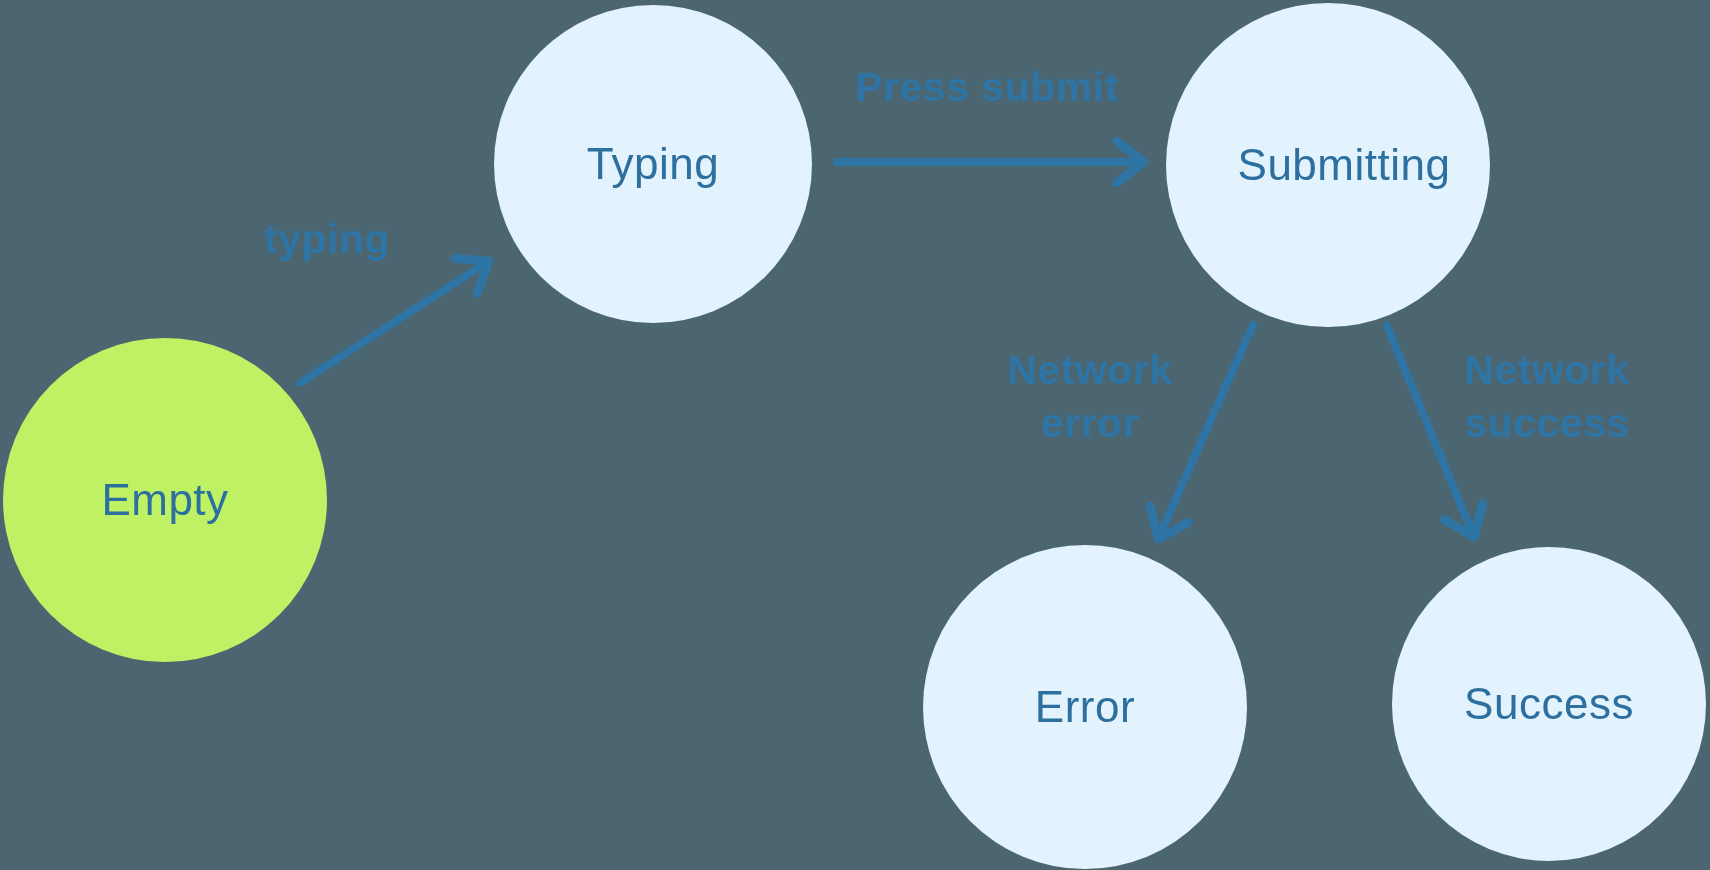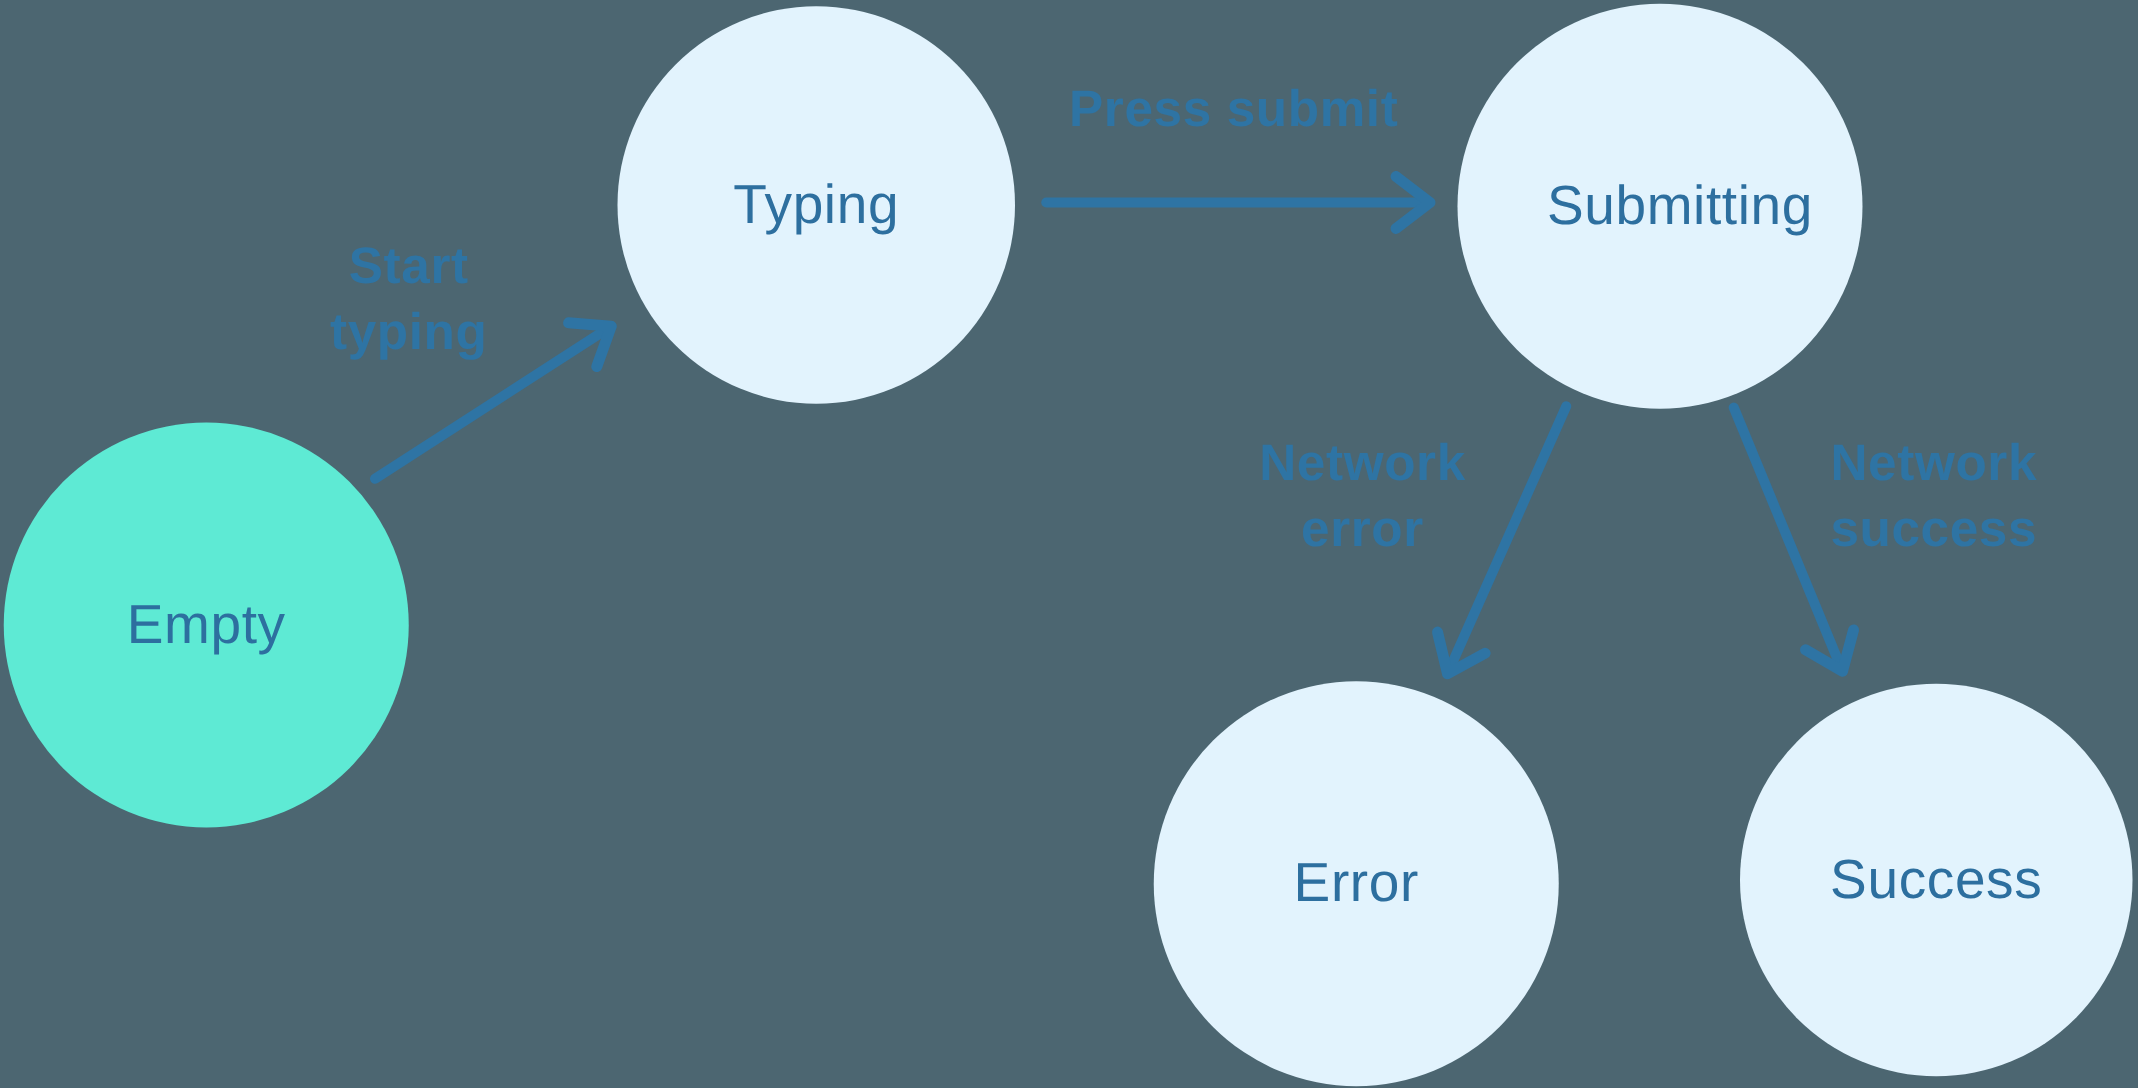--- a/index.html
+++ b/index.html
@@ -57,39 +57,38 @@
       </marker>
     </defs>
     <g id="edge-lines">
         <line x1="300" y1="383" x2="489" y2="261" stroke="#2E74A4" stroke-width="8" stroke-linecap="round" marker-end="url(#arrowhead)"></line>
         <line x1="837" y1="162" x2="1144" y2="162" stroke="#2E74A4" stroke-width="8" stroke-linecap="round" marker-end="url(#arrowhead)"></line>
         <line x1="1253" y1="325" x2="1158" y2="539" stroke="#2E74A4" stroke-width="8" stroke-linecap="round" marker-end="url(#arrowhead)"></line>
         <line x1="1387" y1="326" x2="1474" y2="537" stroke="#2E74A4" stroke-width="8" stroke-linecap="round" marker-end="url(#arrowhead)"></line>
       </g>
   </svg>
   <div id="nodes-layer">
-      <div class="state-node" style="left: 3px; top: 338px; width: 324px; height: 324px; background: #5eead4;">
+      <div class="state-node" style="left: 3px; top: 338px; width: 324px; height: 324px; background: #bef264;">
         <span class="node-label" style="color: rgb(45, 111, 159);">Empty</span>
       </div>
       <div class="state-node" style="left: 494px; top: 5px; width: 318px; height: 318px; background: rgb(226, 243, 253);">
         <span class="node-label" style="color: rgb(45, 111, 159);">Typing</span>
       </div>
       <div class="state-node" style="left: 1166px; top: 3px; width: 324px; height: 324px; background: rgb(226, 243, 253);">
         <span class="node-label" style="color: rgb(45, 111, 159); margin-left: 32px;">Submitting</span>
       </div>
       <div class="state-node" style="left: 923px; top: 545px; width: 324px; height: 324px; background: rgb(226, 243, 253);">
         <span class="node-label" style="color: rgb(45, 111, 159);">Error</span>
       </div>
       <div class="state-node" style="left: 1392px; top: 547px; width: 314px; height: 314px; background: rgb(226, 243, 253);">
         <span class="node-label" style="color: rgb(45, 111, 159);">Success</span>
       </div>
     </div>
   <div id="labels-layer">
       <div class="edge-label" style="left: 327px; top: 239px; color: rgb(46, 116, 164);">
-        <div>Start</div>
         <div>typing</div>
       </div>
       <div class="edge-label" style="left: 987px; top: 87px; color: rgb(46, 116, 164);">
         <div>Press submit</div>
       </div>
       <div class="edge-label" style="left: 1090px; top: 397px; color: rgb(46, 116, 164);">
         <div>Network</div>
         <div>error</div>
       </div>
       <div class="edge-label" style="left: 1547px; top: 397px; color: rgb(46, 116, 164);">

